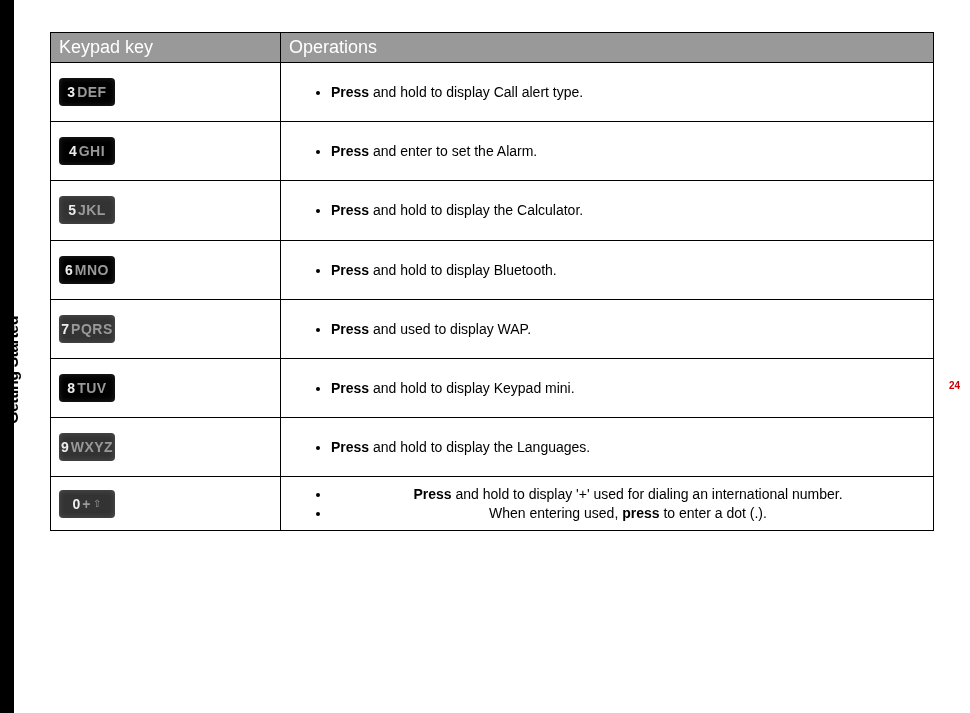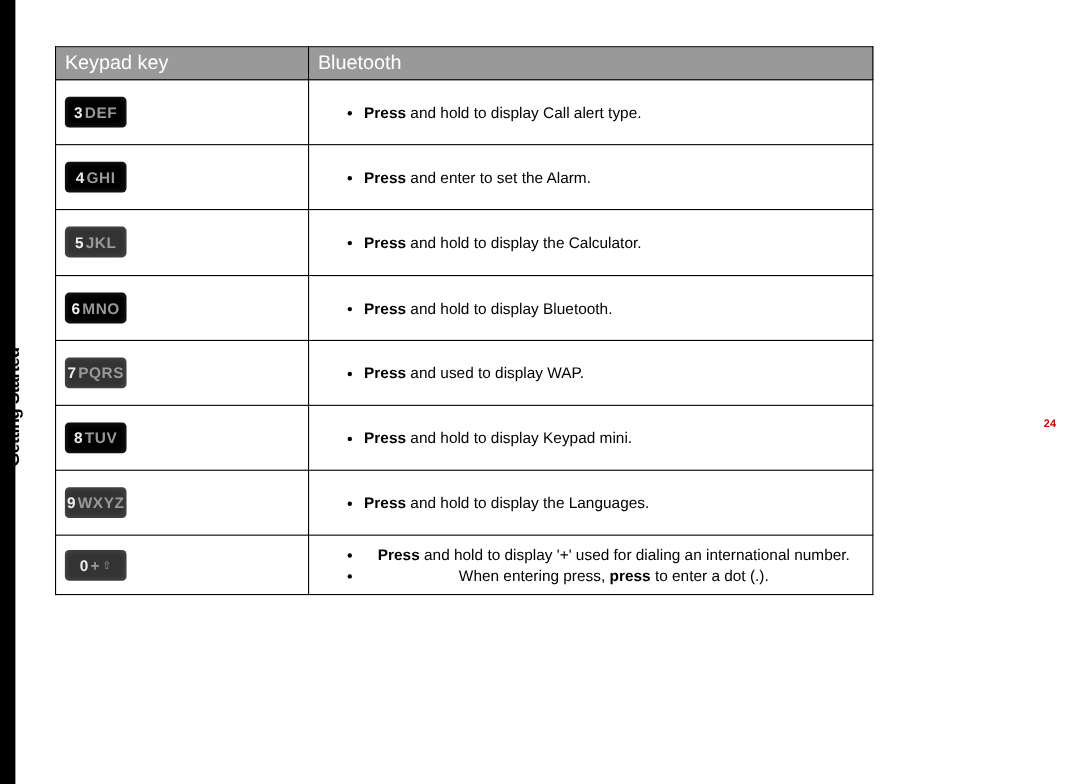--- a/index.html
+++ b/index.html
@@ -40,22 +40,21 @@
       right: 10px;
       top: 380px;
       font-size: 10px;
       color: #c00;
       font-weight: bold;
     }
     .content {
       position: absolute;
       left: 50px;
       top: 32px;
-      width: 744px;
-      margin-top: 10px;
+      width: 884px;
     }
     table {
       width: 100%;
       border-collapse: collapse;
       border: 1px solid #000;
     }
     thead tr {
       background: #999;
     }
     thead th {
@@ -131,21 +130,21 @@
 
 <div class="sidebar-black"></div>
 <div class="section-label">Getting Started</div>
 <div class="page-number">24</div>
 
 <div class="content">
   <table>
     <thead>
       <tr>
         <th>Keypad key</th>
-        <th>Bluetooth</th>
+        <th>Operations</th>
       </tr>
     </thead>
     <tbody id="table-body">
         <tr>
           <td class="key-cell"><div class="key-box">
               <span class="key-digit">3</span>
               <span class="key-letters">DEF</span>
             </div></td>
           <td class="ops-cell">
             <ul class="op-list">
@@ -221,19 +220,19 @@
         </tr>
         <tr>
           <td class="key-cell"><div class="key-box key-box-gray">
               <span class="key-digit">0</span>
               <span class="key-letters">+</span>
               <span class="arrow-up">⇧</span>
             </div></td>
           <td class="ops-cell-short">
             <ul class="op-list">
               <li><span class="bold">Press</span><span> and hold to display '+' used for dialing an international number.</span></li>
-              <li><span>When entering press, </span><span class="bold">press</span><span> to enter a dot (.).</span></li>
+              <li><span>When entering used, </span><span class="bold">press</span><span> to enter a dot (.).</span></li>
             </ul>
           </td>
         </tr>
       </tbody>
   </table>
 </div>
 
 </body></html>

